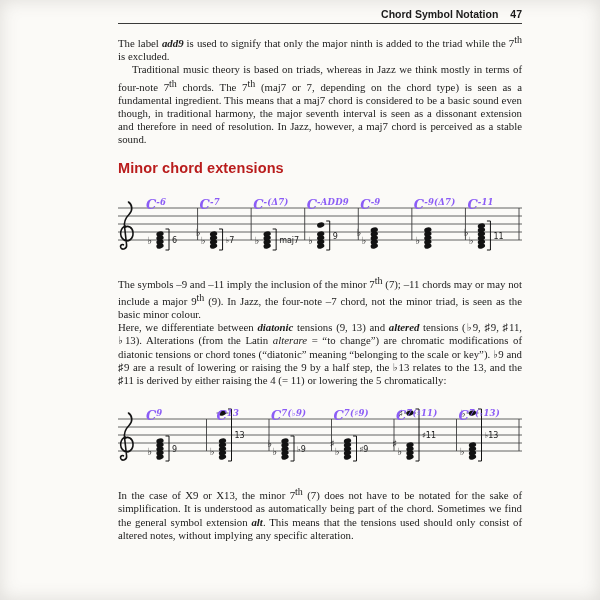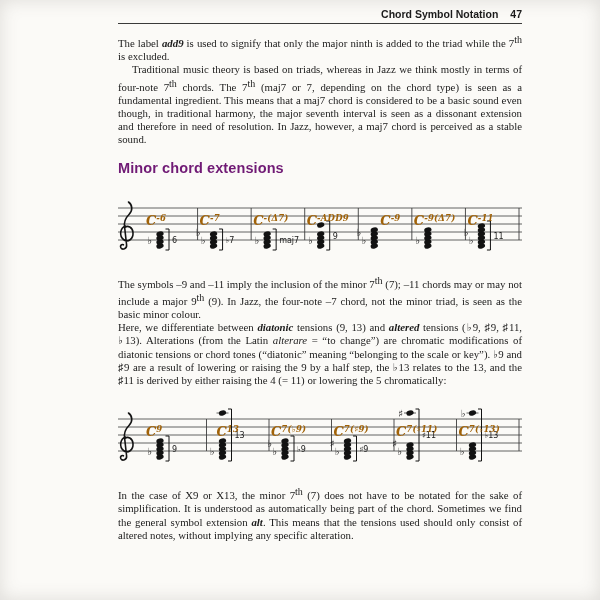--- a/index.html
+++ b/index.html
@@ -23,28 +23,28 @@
   }
   .head-rule{border:none;border-top:1.2px solid #3a3a3a;margin:3px 0 9px 0;}
   p{
     margin:0;font-size:10.8px;line-height:13.2px;text-align:justify;
   }
   p.indent{text-indent:14px;}
   .sup{font-size:10px;vertical-align:4px;}
   h2{
     font-family:"Liberation Sans","DejaVu Sans",sans-serif;
     font-size:14.5px;font-weight:bold;letter-spacing:.1px;
-    margin:13px 0 5px 0;color:#701a75;
+    margin:13px 0 5px 0;color:#b91c1c;
   }
   .staff-block{position:relative;height:76px;margin:2px 0 4px 0;}
   .staff-svg{display:block;margin-top:18px;}
   .chord{
-    position:absolute;top:16px;white-space:nowrap;
+    position:absolute;top:0;white-space:nowrap;
     font-family:"DejaVu Serif","Liberation Serif",serif;
-    font-style:italic;font-weight:bold;color:#a16207;
+    font-style:italic;font-weight:bold;color:#8b5cf6;
   }
   .chord .root{font-size:13px;}
   .chord .csup{font-size:8.5px;vertical-align:4.5px;letter-spacing:.2px;}
   .blabel{font-size:8px;fill:#1b1b1b;font-family:"DejaVu Sans","Liberation Sans",sans-serif;}
   .accg{font-size:10px;fill:#141414;font-family:"DejaVu Sans",sans-serif;}
 </style>
 </head>
 <body>
 
 <div class="page">
@@ -59,21 +59,21 @@
     <p><span>The label </span><span style="font-weight:bold;font-style:italic;">add9</span><span> is used to signify that only the major ninth is added to the triad while the 7</span><span class="sup">th</span><span> is excluded.</span></p>
     <p class="indent"><span>Traditional music theory is based on triads, whereas in Jazz we think mostly in terms of four-note 7</span><span class="sup">th</span><span> chords. The 7</span><span class="sup">th</span><span> (maj7 or 7, depending on the chord type) is seen as a fundamental ingredient. This means that a maj7 chord is considered to be a basic sound even though, in traditional harmony, the major seventh interval is seen as a dissonant extension and therefore in need of resolution. In Jazz, however, a maj7 chord is perceived as a stable sound.</span></p>
 
     <h2>Minor chord extensions</h2>
 
     <div class="staff-block">
         <span class="chord" style="left: 28px;"><span class="root">C</span><span class="csup">-6</span></span>
         <span class="chord" style="left: 81.5714px;"><span class="root">C</span><span class="csup">-7</span></span>
         <span class="chord" style="left: 135.143px;"><span class="root">C</span><span class="csup">-(Δ7)</span></span>
         <span class="chord" style="left: 188.714px; font-style: italic;"><span class="root">C</span><span class="csup">-ADD9</span></span>
-        <span class="chord" style="left: 242.286px; margin-left: 20px;"><span class="root">C</span><span class="csup">-9</span></span>
+        <span class="chord" style="left: 242.286px;"><span class="root">C</span><span class="csup">-9</span></span>
         <span class="chord" style="left: 295.857px;"><span class="root">C</span><span class="csup">-9(Δ7)</span></span>
         <span class="chord" style="left: 349.429px;"><span class="root">C</span><span class="csup">-11</span></span>
         <svg width="404" height="58" class="staff-svg">
           <line x1="0" x2="404" y1="14" y2="14" stroke="#3c3c3c" stroke-width="0.8"></line>
           <line x1="0" x2="404" y1="22" y2="22" stroke="#3c3c3c" stroke-width="0.8"></line>
           <line x1="0" x2="404" y1="30" y2="30" stroke="#3c3c3c" stroke-width="0.8"></line>
           <line x1="0" x2="404" y1="38" y2="38" stroke="#3c3c3c" stroke-width="0.8"></line>
           <line x1="0" x2="404" y1="46" y2="46" stroke="#3c3c3c" stroke-width="0.8"></line>
           <path d="M 10.5 8 C 14.5 11 15 16.5 11 20.5 C 7.5 24 5.8 28 6.6 33 L 8.6 51 C 9 54.5 4.5 56.5 2.8 53.6 C 1.8 51.8 3.6 49.8 5.4 50.8 M 7.5 32 C 2 34 1 42 5.5 45.5 C 10 49 15.5 45 15 38.5 C 14.6 33 9.5 31.2 7.3 33.2" fill="none" stroke="#121212" stroke-width="1.6" stroke-linecap="round"></path>
           <line x1="79.57142857142857" x2="79.57142857142857" y1="14" y2="46" stroke="#3c3c3c" stroke-width="0.9"></line>

